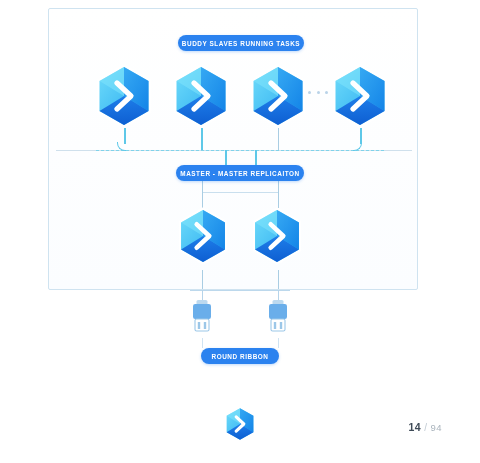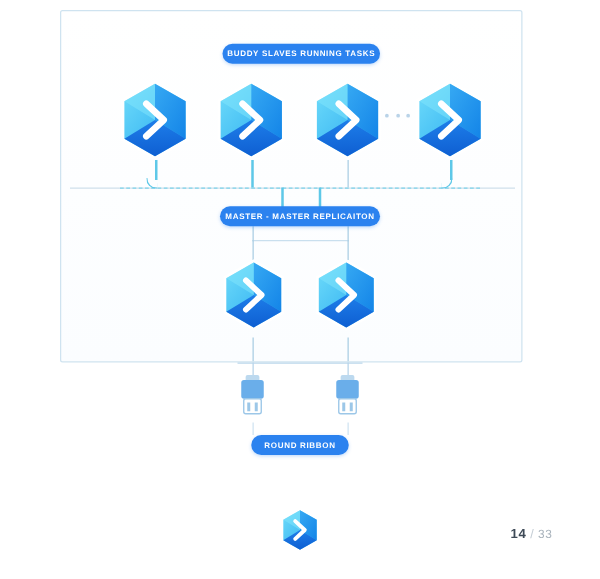--- a/index.html
+++ b/index.html
@@ -341,16 +341,16 @@
         <polygon points="4.5,48 29,33 53.5,48 29,62" fill="url(#gC)" opacity="0.92"></polygon>
         <polygon points="29,4 29,33 4.5,18" fill="#7fe3fc" opacity="0.55"></polygon>
         <path d="M22 20 L36 33 L22 46" fill="none" stroke="#ffffff" stroke-width="5.8" stroke-linecap="round" stroke-linejoin="round"></path>
       </g>
     </svg>
   </div>
 
   <div id="page-indicator">
     <span class="cur">14</span>
     <span class="sep">/</span>
-    <span class="tot">33</span>
+    <span class="tot">94</span>
   </div>
 
 </div>
 
 </body></html>

